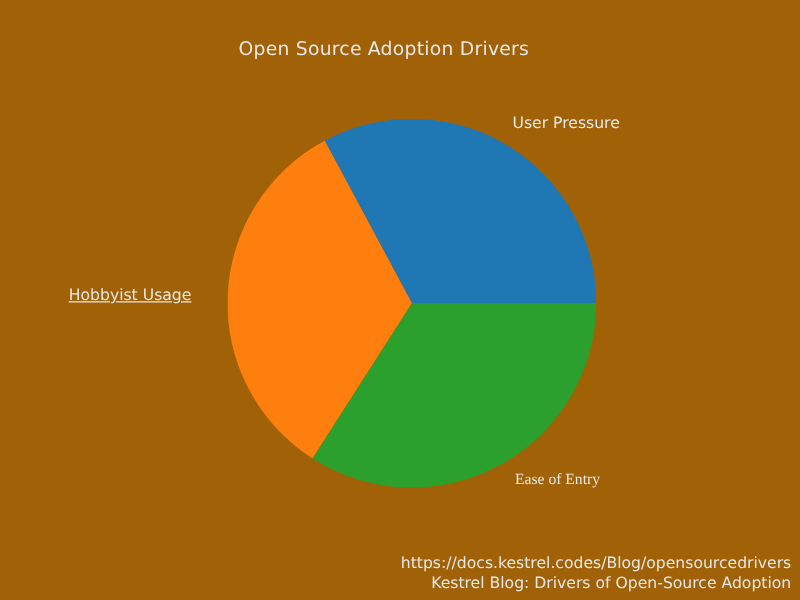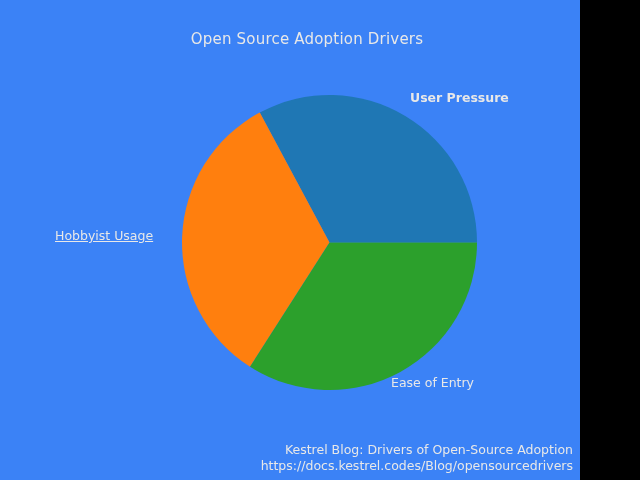--- a/index.html
+++ b/index.html
@@ -2,23 +2,23 @@
 <html><head>
 <meta charset="utf-8">
 <style>
   html, body {
     margin: 0;
     padding: 0;
     background: #000000;
   }
   #figure {
     position: relative;
-    width: 580px;
+    width: 640px;
     height: 480px;
-    background: #3b82f6;
+    background: #a16207;
     overflow: hidden;
     font-family: "DejaVu Sans", sans-serif;
   }
   #chart-title {
     position: absolute;
     left: 0;
     top: 30px;
     width: 640px;
     text-align: center;
     
@@ -44,30 +44,30 @@
   .slice-label {
     position: absolute;
     color: #e8e8e8;
     font-size: 12.5px;
     white-space: nowrap;
     line-height: 1;
   }
   #label-user-pressure {
     left: 410px;
     top: 92px;
-    font-weight: bold;
   }
   #label-hobbyist-usage {
     left: 55px;
     top: 230px;
     text-decoration: underline;
   }
   #label-ease-of-entry {
-    left: 391px;
+    left: 412px;
     top: 377px;
+    font-family: Liberation Serif, serif;
   }
   #footer {
     position: absolute;
     right: 7px;
     bottom: 6px;
     text-align: right;
     color: #e8e8e8;
     font-size: 12.5px;
     line-height: 1.28;
     white-space: nowrap;
@@ -94,17 +94,17 @@
     </svg>
   </div>
 
   <div class="slice-label" id="label-user-pressure">User Pressure</div>
 
   <div class="slice-label" id="label-hobbyist-usage">Hobbyist Usage</div>
 
   <div class="slice-label" id="label-ease-of-entry">Ease of Entry</div>
 
   <div id="footer">
+    <div>https://docs.kestrel.codes/Blog/opensourcedrivers</div>
     <div>Kestrel Blog: Drivers of Open-Source Adoption</div>
-    <div>https://docs.kestrel.codes/Blog/opensourcedrivers</div>
   </div>
 
 </div>
 
 </body></html>

